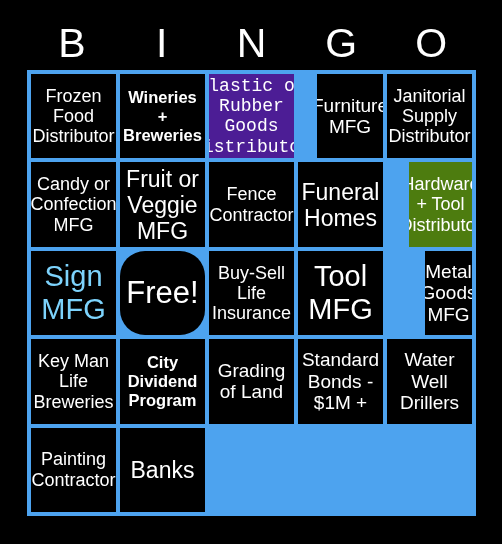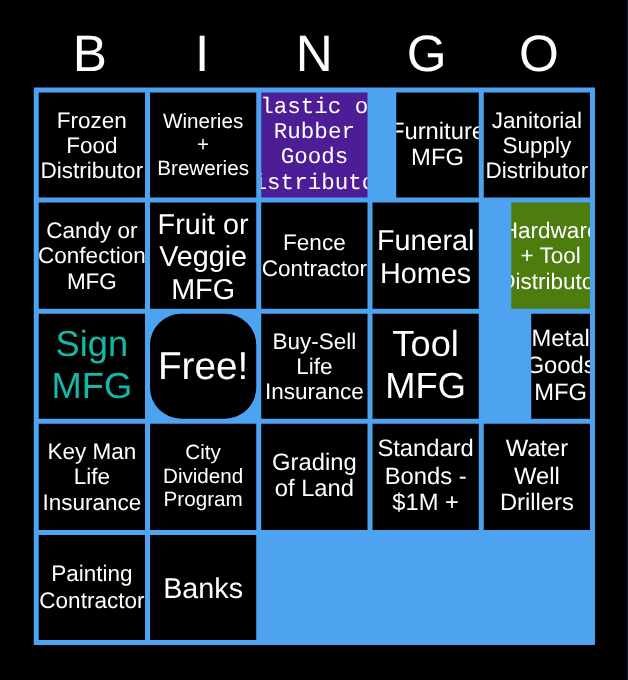--- a/index.html
+++ b/index.html
@@ -64,21 +64,21 @@
     text-align: center;
     overflow: hidden;
     padding: 2px 3px;
     box-sizing: border-box;
     line-height: 1.13;
     white-space: pre-line;
   }
   
   .fs-xs   { font-size: 10.5px; line-height: 1.22; }
   .fs-sm   { font-size: 18px; }
-  .fs-md   { font-size: 16.5px; }
+  .fs-md   { font-size: 16.5px; font-weight: bold; }
   .fs-lg   { font-size: 19px; }
   .fs-xl   { font-size: 23px; }
   .fs-xxl  { font-size: 29px; }
   .fs-free { font-size: 31px; }
 </style>
 </head>
 <body>
 
 <div id="bingo-card">
 
@@ -114,35 +114,35 @@
 Veggie
 MFG</div>
     <div class="bingo-cell fs-sm" style="background: rgb(0, 0, 0); color: rgb(255, 255, 255);">Fence
 Contractor</div>
     <div class="bingo-cell fs-xl" style="background: rgb(0, 0, 0); color: rgb(255, 255, 255);">Funeral
 Homes</div>
     <div class="bingo-cell fs-sm" style="background: #4d7c0f; color: rgb(255, 255, 255); margin-left: 22px;">Hardware
 + Tool
 Distributor</div>
 
-    <div class="bingo-cell fs-xxl" style="background: rgb(0, 0, 0); color: #14b8a6;">Sign
+    <div class="bingo-cell fs-xxl" style="background: rgb(0, 0, 0); color: #7dd3fc;">Sign
 MFG</div>
     <div class="bingo-cell fs-free" style="background: rgb(0, 0, 0); color: rgb(255, 255, 255); border-radius: 25px;">Free!</div>
     <div class="bingo-cell fs-sm" style="background: rgb(0, 0, 0); color: rgb(255, 255, 255);">Buy-Sell
 Life
 Insurance</div>
     <div class="bingo-cell fs-xxl" style="background: rgb(0, 0, 0); color: rgb(255, 255, 255);">Tool
 MFG</div>
 
     <div class="bingo-cell fs-lg" style="background: rgb(0, 0, 0); color: rgb(255, 255, 255); margin-left: 38px;">Metal
 Goods
 MFG</div>
     <div class="bingo-cell fs-sm" style="background: rgb(0, 0, 0); color: rgb(255, 255, 255);">Key Man
 Life
-Insurance</div>
+Breweries</div>
     <div class="bingo-cell fs-md" style="background: rgb(0, 0, 0); color: rgb(255, 255, 255);">City
 Dividend
 Program</div>
     <div class="bingo-cell fs-lg" style="background: rgb(0, 0, 0); color: rgb(255, 255, 255);">Grading
 of Land</div>
 
     <div class="bingo-cell fs-lg" style="background: rgb(0, 0, 0); color: rgb(255, 255, 255);">Standard
 Bonds -
 $1M +</div>
     <div class="bingo-cell fs-lg" style="background: rgb(0, 0, 0); color: rgb(255, 255, 255);">Water

